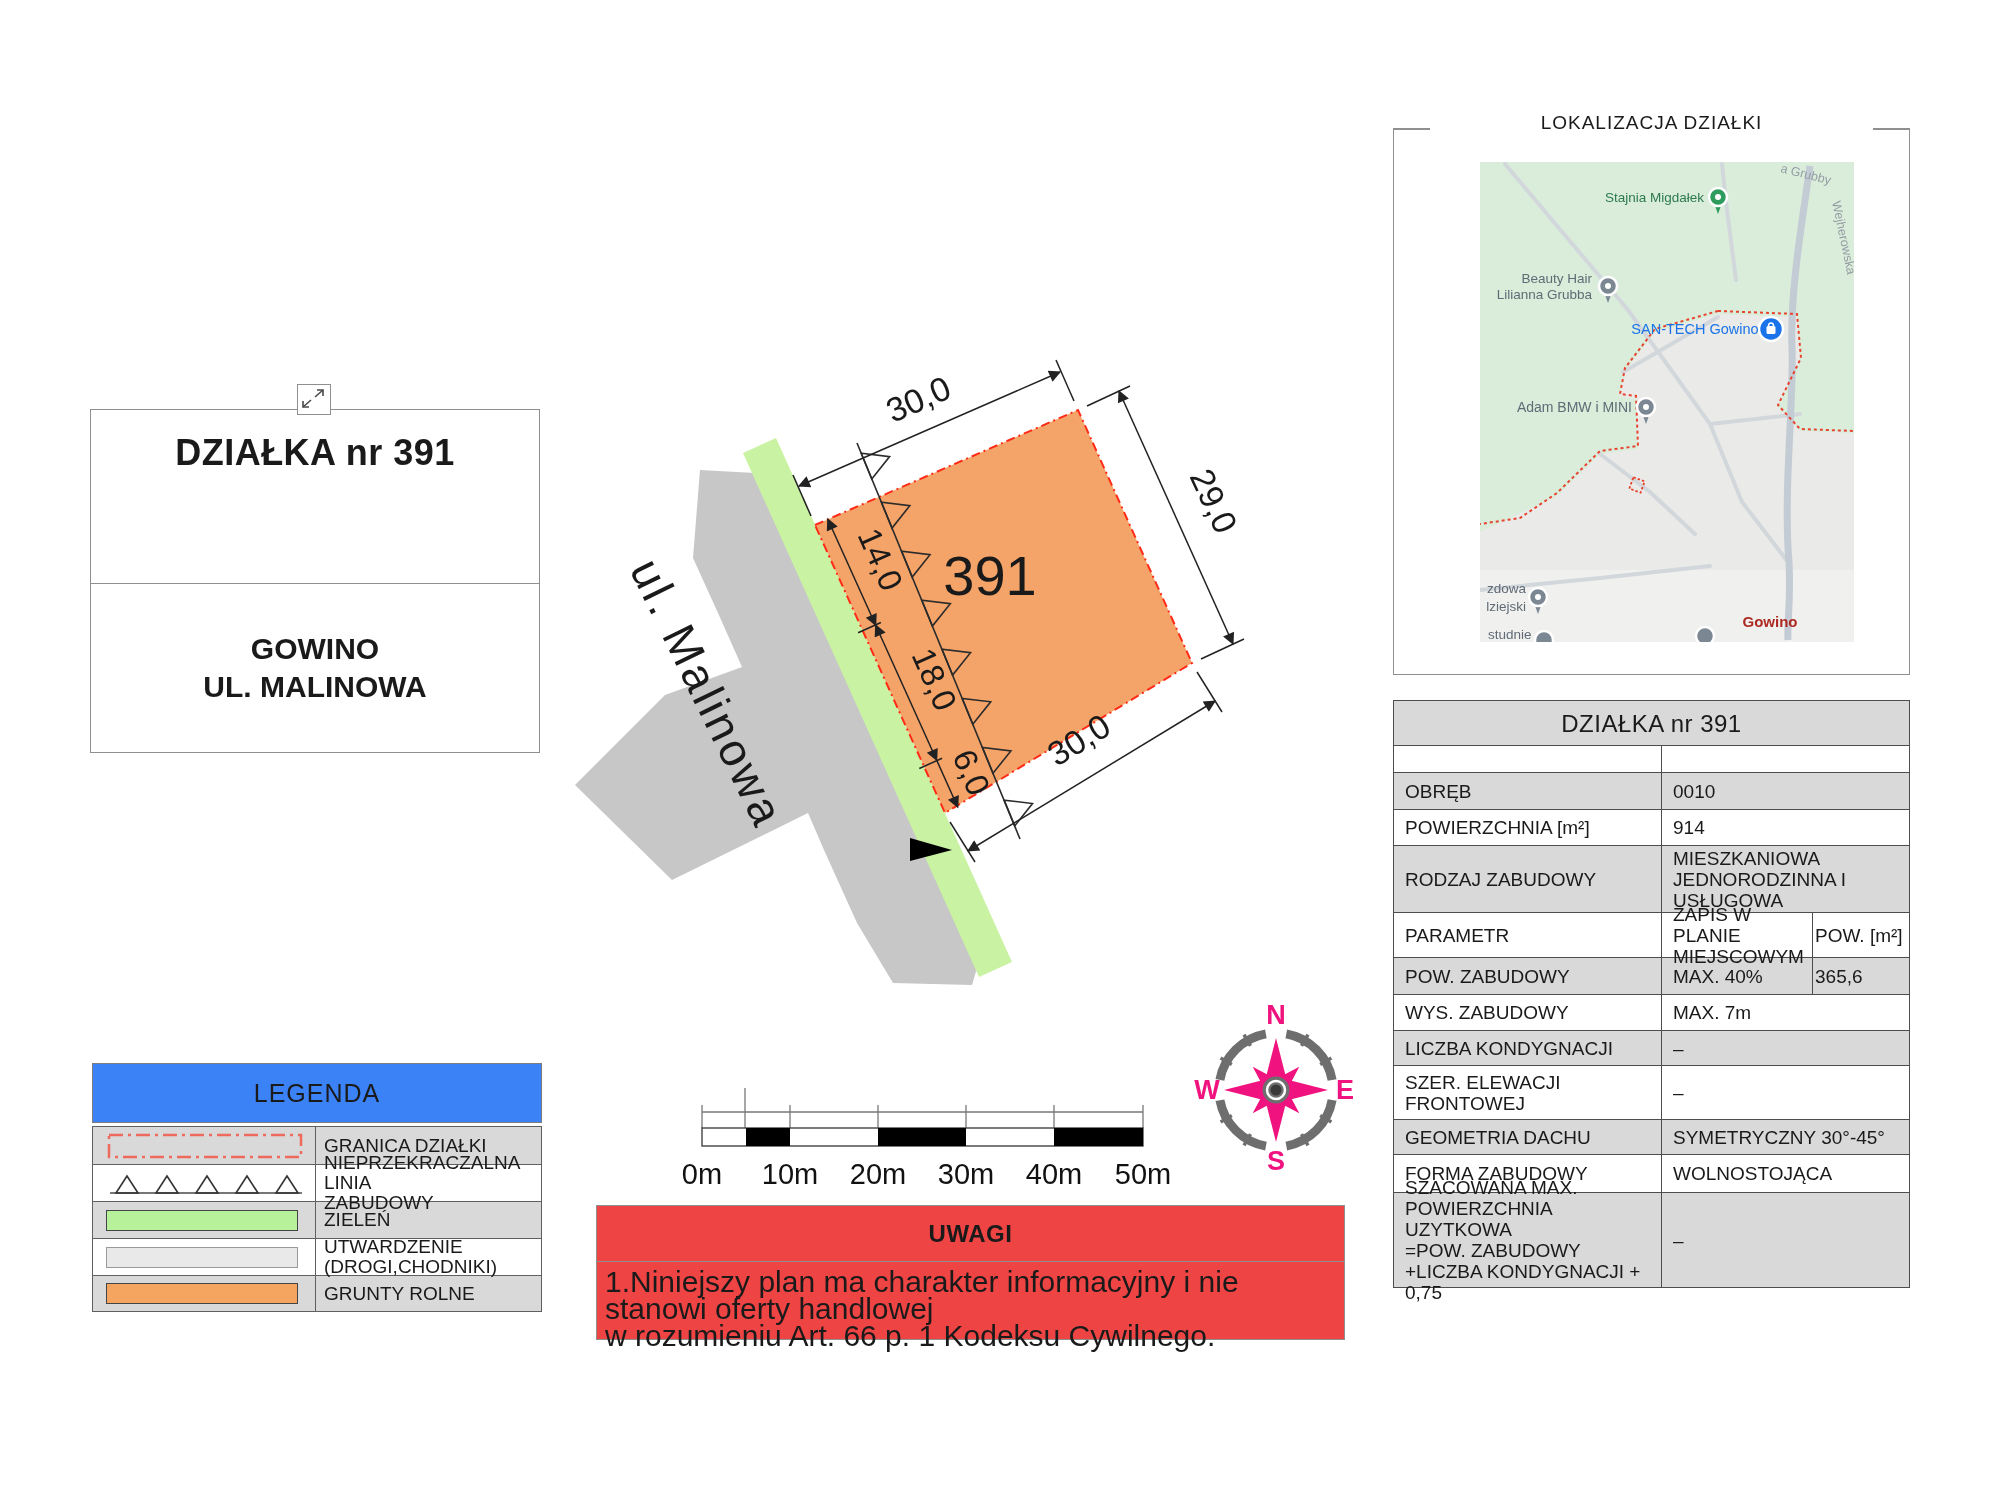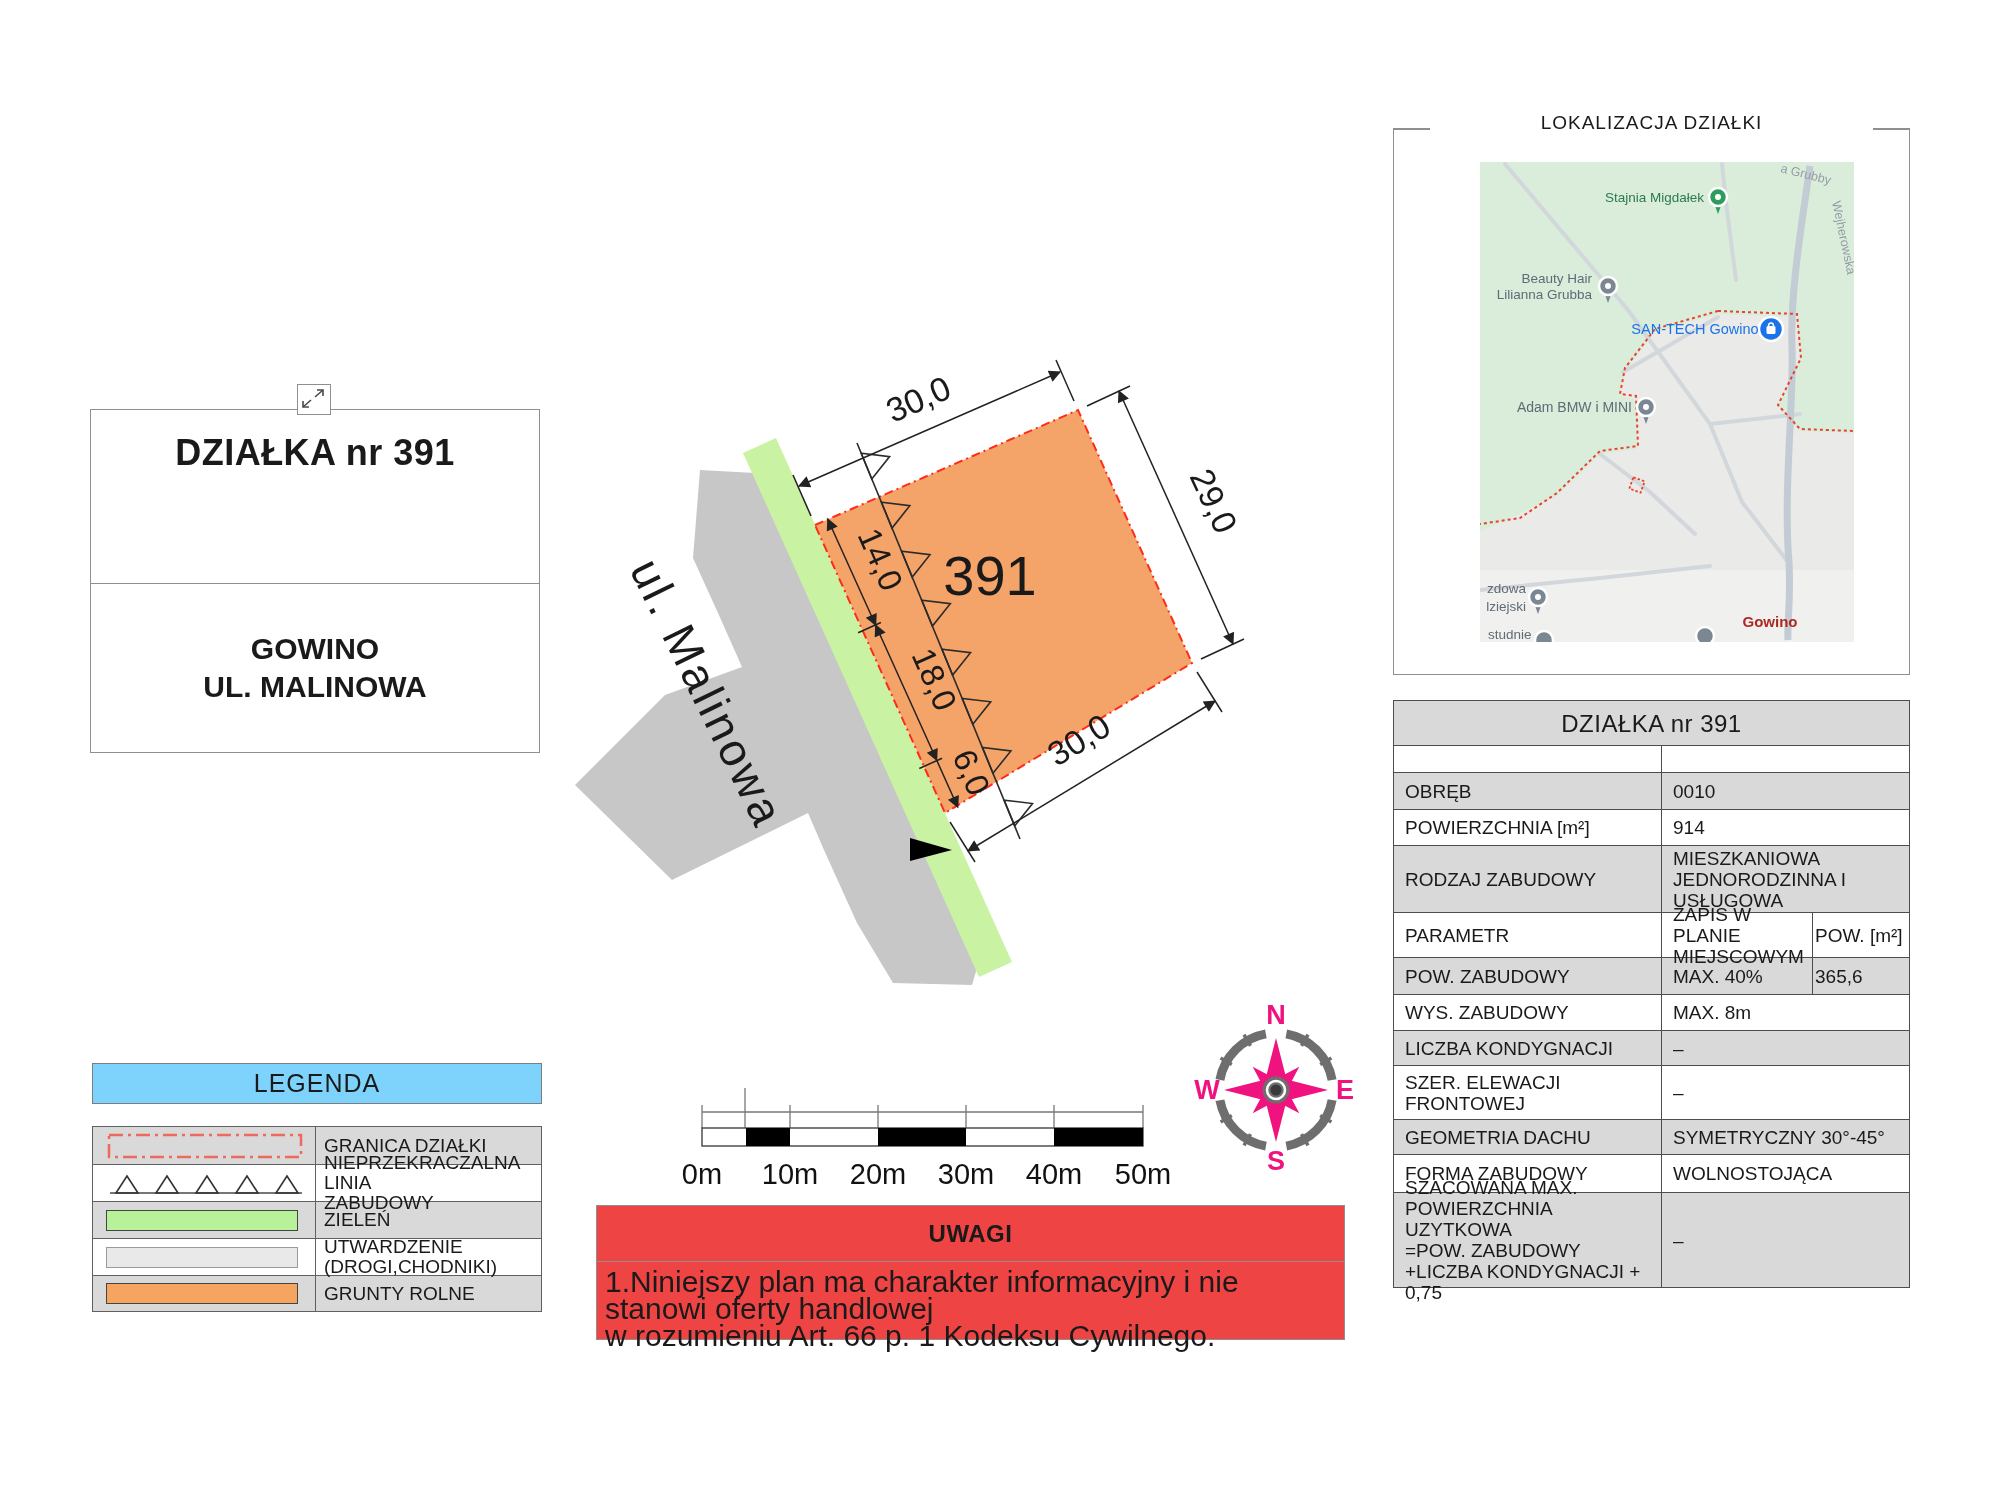--- a/index.html
+++ b/index.html
@@ -26,21 +26,21 @@
   .itrow + .itrow{border-top:1px solid #4d4d4d;}
   .itrow:nth-child(odd){background:#D9D9D9;}
   .it-header{height:44px;align-items:center;justify-content:center;font-size:24px;letter-spacing:.5px;}
   .cell-label{width:268px;border-right:1px solid #4d4d4d;display:flex;align-items:center;padding-left:11px;box-sizing:border-box;white-space:pre-line;}
   .cell-value{flex:1;display:flex;align-items:center;padding-left:11px;box-sizing:border-box;white-space:pre-line;}
   .cell-value2{width:97px;border-left:1px solid #4d4d4d;display:flex;align-items:center;padding-left:2px;box-sizing:border-box;}
   .h27{height:27px}.h37{height:37px}.h36{height:36px}.h67{height:67px}.h45{height:45px}
   .h35{height:35px}.h54{height:54px}.h38{height:38px}.h95{height:95px}
 
   
-  .legend-header{left:92px;top:1063px;width:450px;height:41px;background:#7dd3fc;border:1.5px solid #7d7d7d;box-sizing:border-box;display:flex;align-items:center;justify-content:center;font-size:25px;letter-spacing:1px;}
+  .legend-header{left:92px;top:1063px;width:450px;height:60px;background:#3b82f6;border:1.5px solid #7d7d7d;box-sizing:border-box;display:flex;align-items:center;justify-content:center;font-size:25px;letter-spacing:1px;}
   .legend-table{left:92px;top:1126px;width:450px;border:1.5px solid #606060;box-sizing:border-box;}
   .lgrow{display:flex;height:37px;box-sizing:border-box;}
   .lgrow:last-child{height:36px;}
   .lgrow + .lgrow{border-top:1px solid #606060;}
   .lgrow:nth-child(odd){background:#D9D9D9;}
   .lg-swatch{width:223px;border-right:1px solid #606060;display:flex;align-items:center;padding-left:13px;box-sizing:border-box;}
   .lg-label{flex:1;display:flex;align-items:center;padding-left:8px;font-size:19px;line-height:20px;white-space:pre-line;}
   .sw{width:192px;height:21px;box-sizing:border-box;}
   .sw-green{background:#B7F29B;border:1px solid #444;}
   .sw-gray{background:#E9E9E9;border:1px solid #9a9a9a;}
@@ -295,21 +295,21 @@
 MIEJSCOWYM</div>
       <div class="cell-value2">POW. [m²]</div>
     </div>
     <div class="itrow h37">
       <div class="cell-label">POW. ZABUDOWY</div>
       <div class="cell-value">MAX. 40%</div>
       <div class="cell-value2">365,6</div>
     </div>
     <div class="itrow h36">
       <div class="cell-label">WYS. ZABUDOWY</div>
-      <div class="cell-value">MAX. 8m</div>
+      <div class="cell-value">MAX. 7m</div>
     </div>
     <div class="itrow h35">
       <div class="cell-label">LICZBA KONDYGNACJI</div>
       <div class="cell-value">–</div>
     </div>
     <div class="itrow h54">
       <div class="cell-label">SZER. ELEWACJI
 FRONTOWEJ</div>
       <div class="cell-value">–</div>
     </div>

